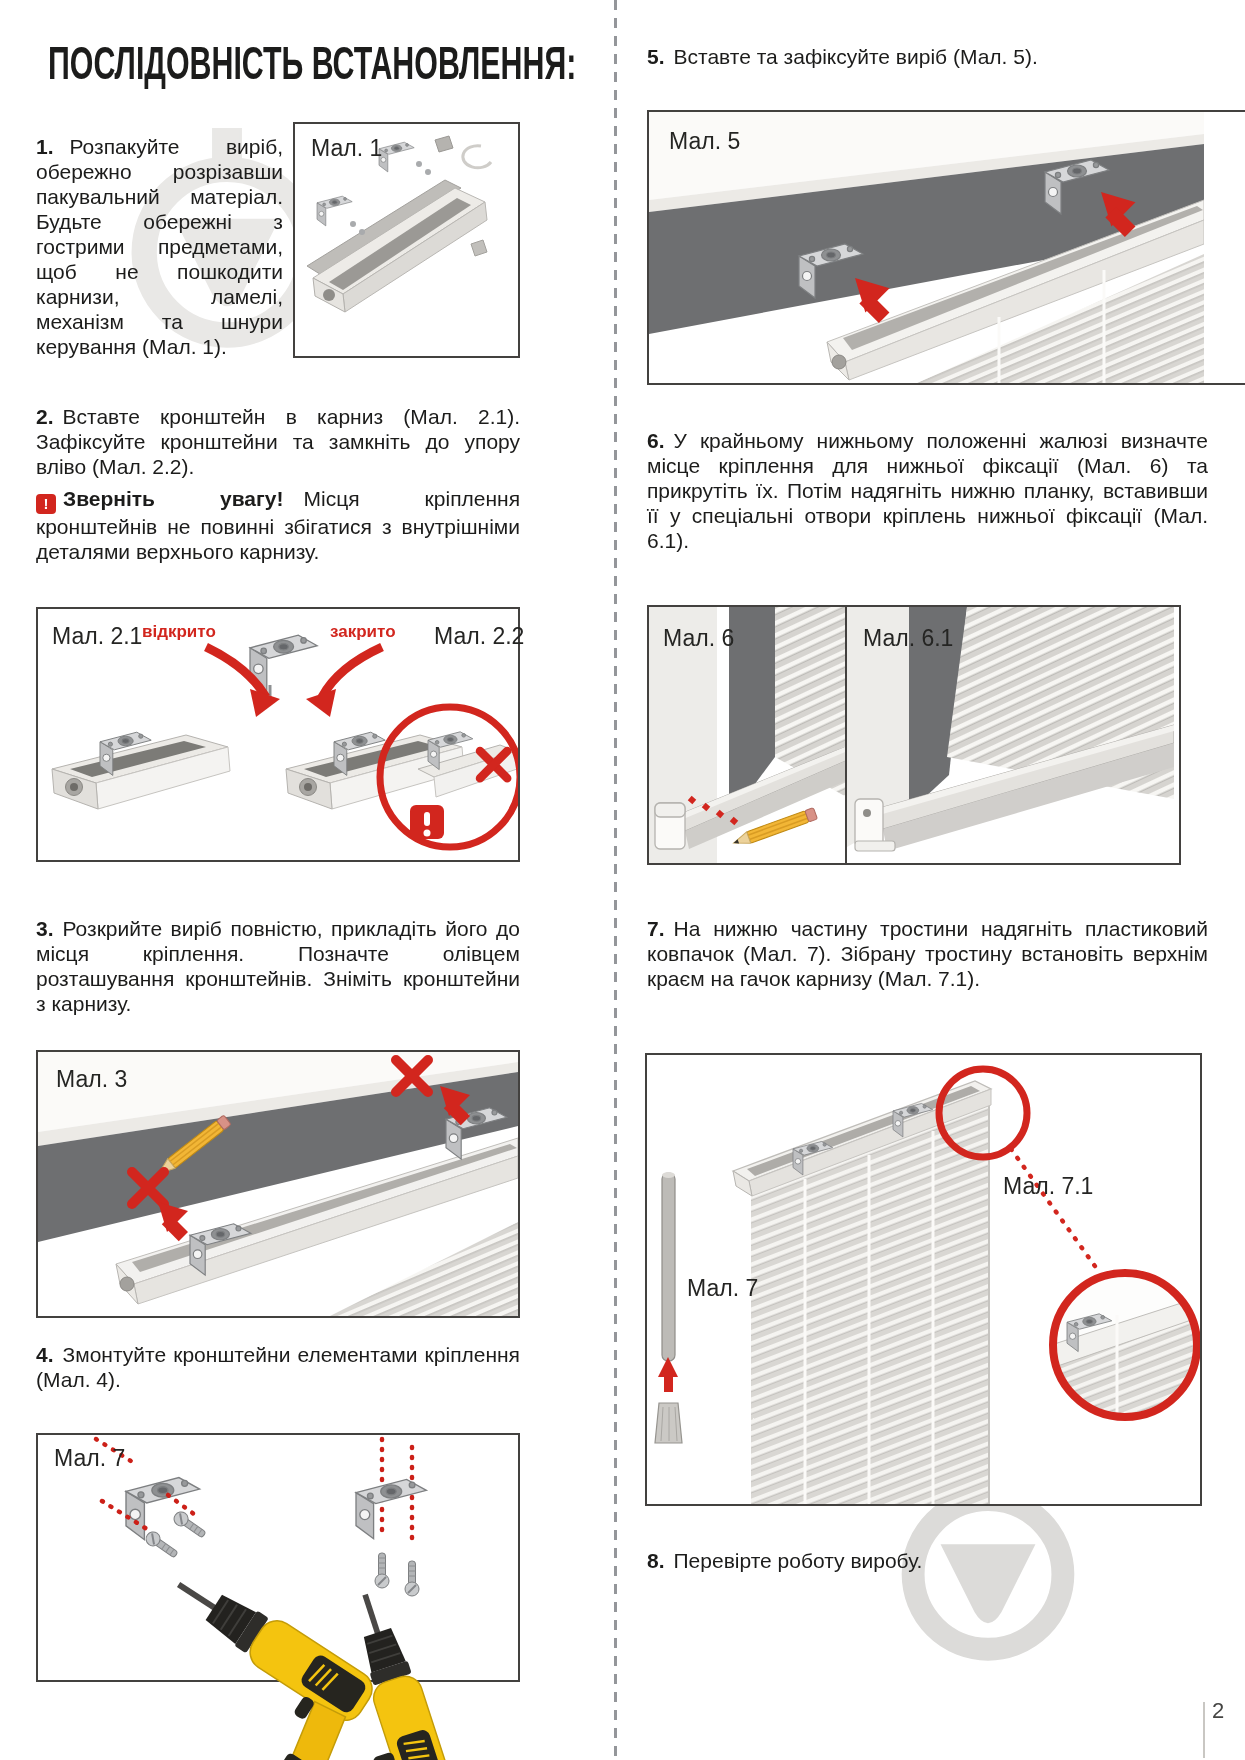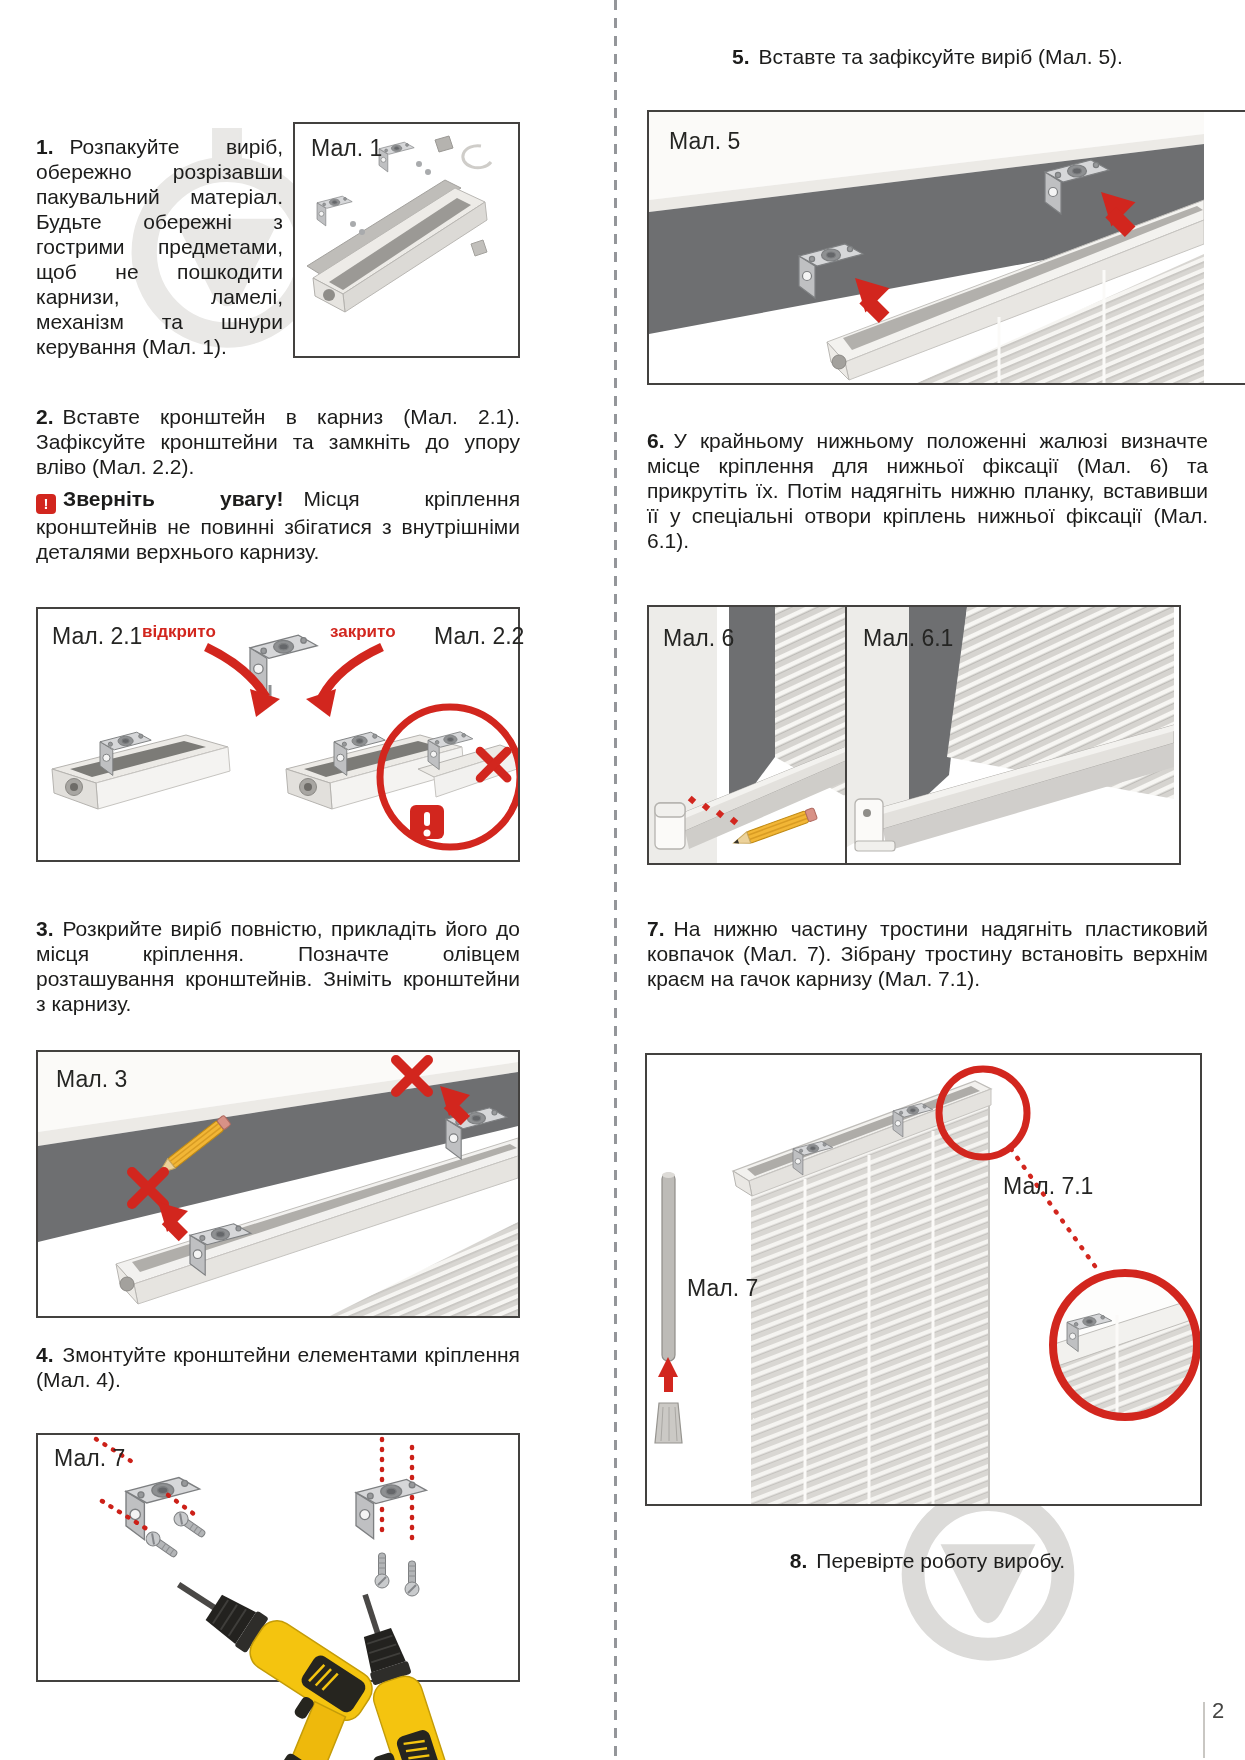--- a/index.html
+++ b/index.html
@@ -4,21 +4,21 @@
 <style>
   *{box-sizing:border-box;margin:0;padding:0}
   html,body{background:#ffffff}
   .page{position:relative;width:1245px;height:1760px;background:#fff;overflow:hidden;
         font-family:"Liberation Sans","DejaVu Sans",sans-serif;color:#1c1c1b}
   h1.doc-title{position:absolute;left:48px;top:40px;font-size:46px;line-height:1;white-space:nowrap;z-index:2}
   .title-inner{display:inline-block;transform:scaleX(.66);transform-origin:0 50%;font-weight:700;letter-spacing:0}
   .step{position:absolute;font-size:21px;line-height:25px;text-align:justify;z-index:2}
   .step .num{font-weight:700;margin-right:9px}
   .step.s1 .num{margin-right:16px}
-  .step.single{text-align:center}
+  .step.single{text-align:left}
   .warn{margin-top:7px}
   .warnicon{display:inline-block;width:20px;height:20px;background:#d2261e;border-radius:4px;color:#fff;
             font-weight:700;font-size:15px;text-align:center;line-height:20px;vertical-align:-3px;margin-right:7px}
   .warnlabel{font-weight:700;margin-right:20px}
   .figbox{position:absolute;border:2px solid #43413f;background:#fff;z-index:2}
   .figbox svg{position:absolute;left:0;top:0;display:block}
   .figlabel{position:absolute;font-size:23px;color:#252523;z-index:3;white-space:nowrap}
   .statelabel{position:absolute;font-size:17px;font-weight:700;color:#d2261e;z-index:3;white-space:nowrap}
   .fig1wrap{float:right;width:227px;height:236px;margin:-12px 0 8px 10px;position:relative;
             border:2px solid #43413f;background:#fff}
@@ -117,20 +117,21 @@
       </g>
   </svg>
   <svg class="wm" style="left:884px;top:1462px" width="208" height="208" viewBox="0 0 100 100">
     <g fill="#dcdbd9" stroke="#dcdbd9">
         <use href="#wmglyph"></use>
       </g>
   </svg>
 
   <div class="divider"></div>
 
+  <h1 class="doc-title"><span class="title-inner">ПОСЛІДОВНІСТЬ ВСТАНОВЛЕННЯ:</span></h1>
 
   <div class="step s1" style="left:36px;top:134px;width:484px">
     <span class="fig1wrap">
       <svg width="223" height="232" viewBox="0 0 223 232">
         <polygon points="12,142 150,56 166,64 28,152" fill="#bfbdb9" stroke="#a3a19d"></polygon>
         <polygon points="18,154 160,64 190,78 48,170" fill="#edebe7" stroke="#b9b7b3"></polygon>
         <polygon points="34,158 162,74 176,81 48,166" fill="#9b9995"></polygon>
         <polygon points="48,170 190,78 192,96 50,188" fill="#dcdad6" stroke="#b9b7b3"></polygon>
         <polygon points="18,154 48,170 50,188 20,172" fill="#e6e4e0" stroke="#b3b1ad"></polygon>
         <circle cx="34" cy="171" r="6" fill="#8f8d89"></circle>

